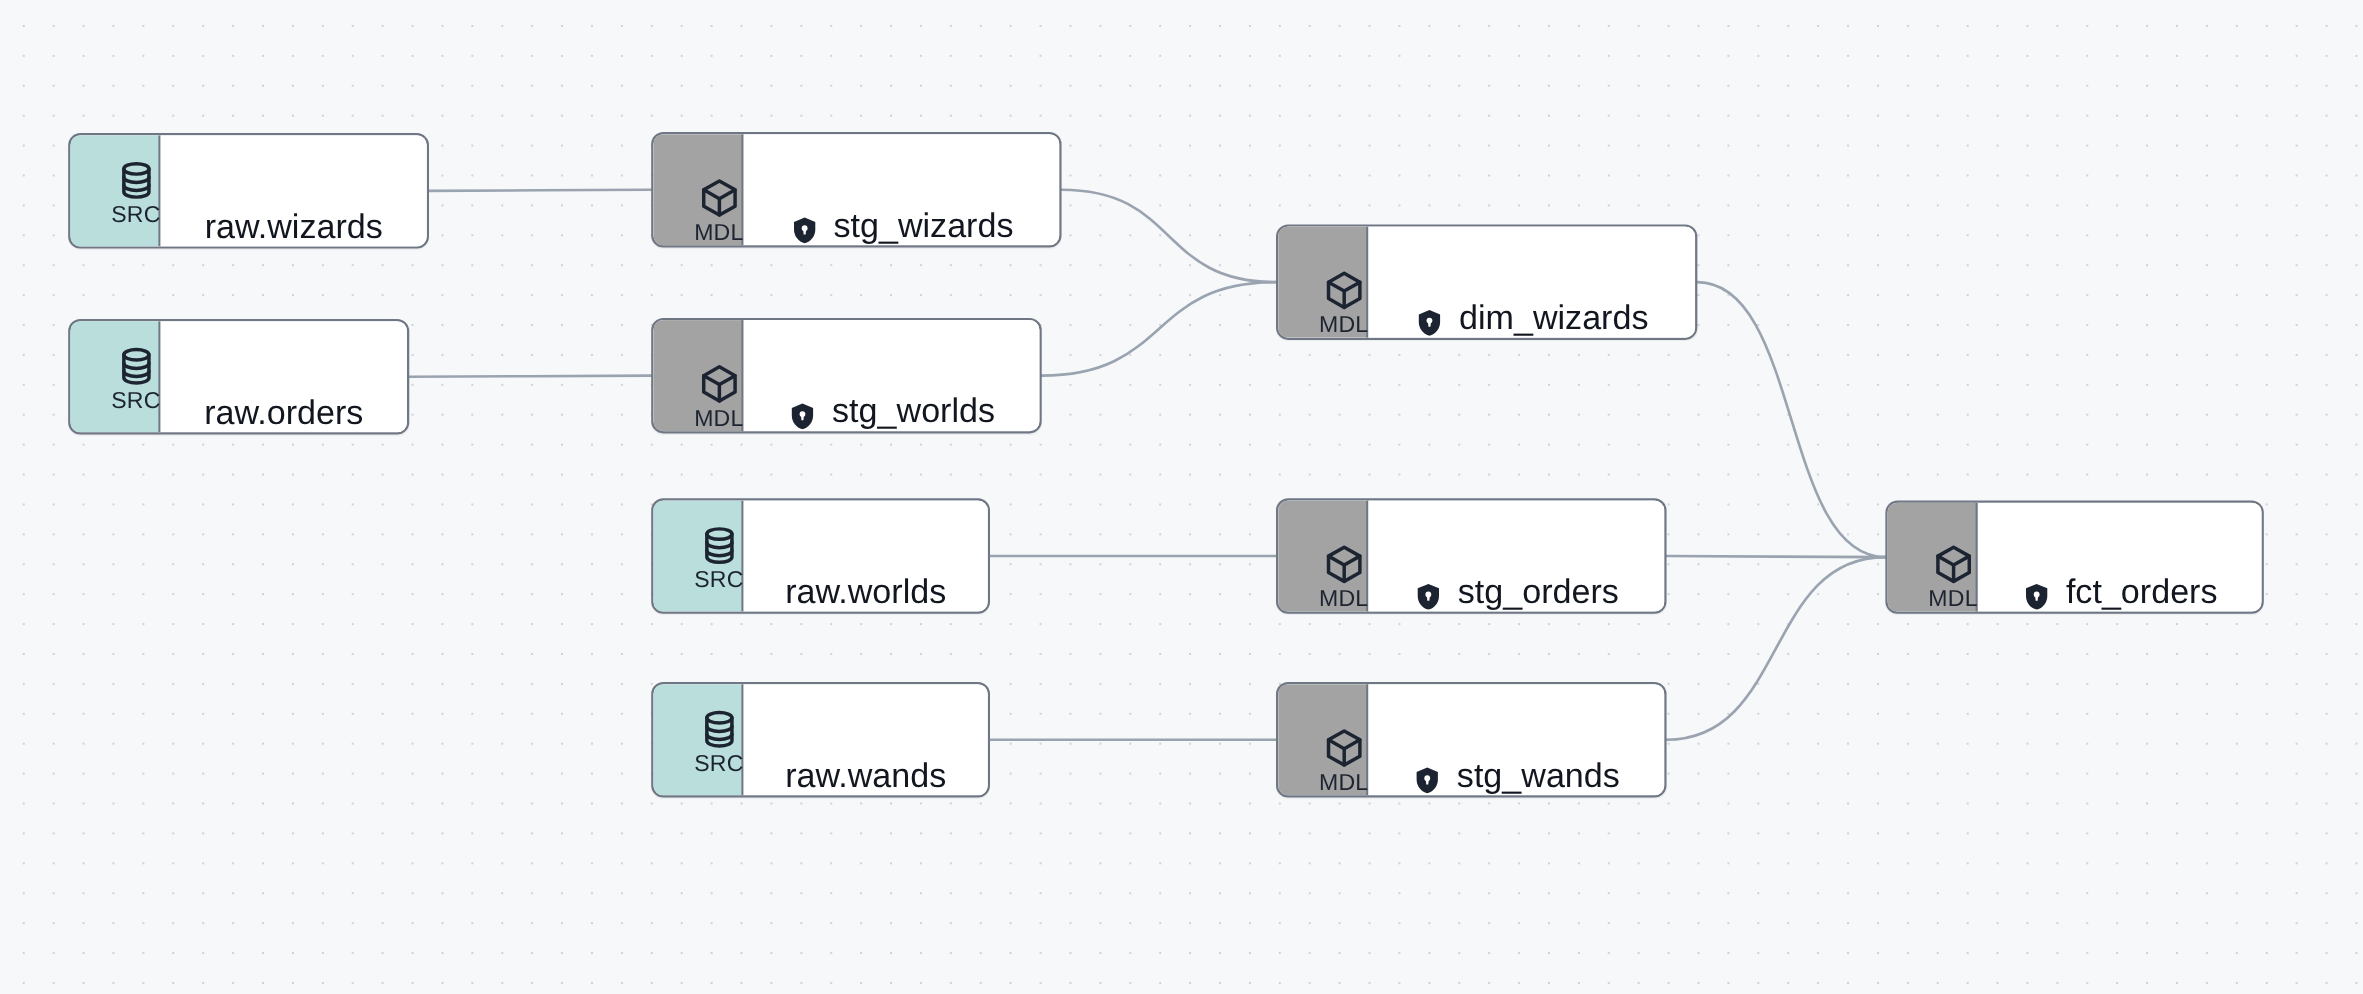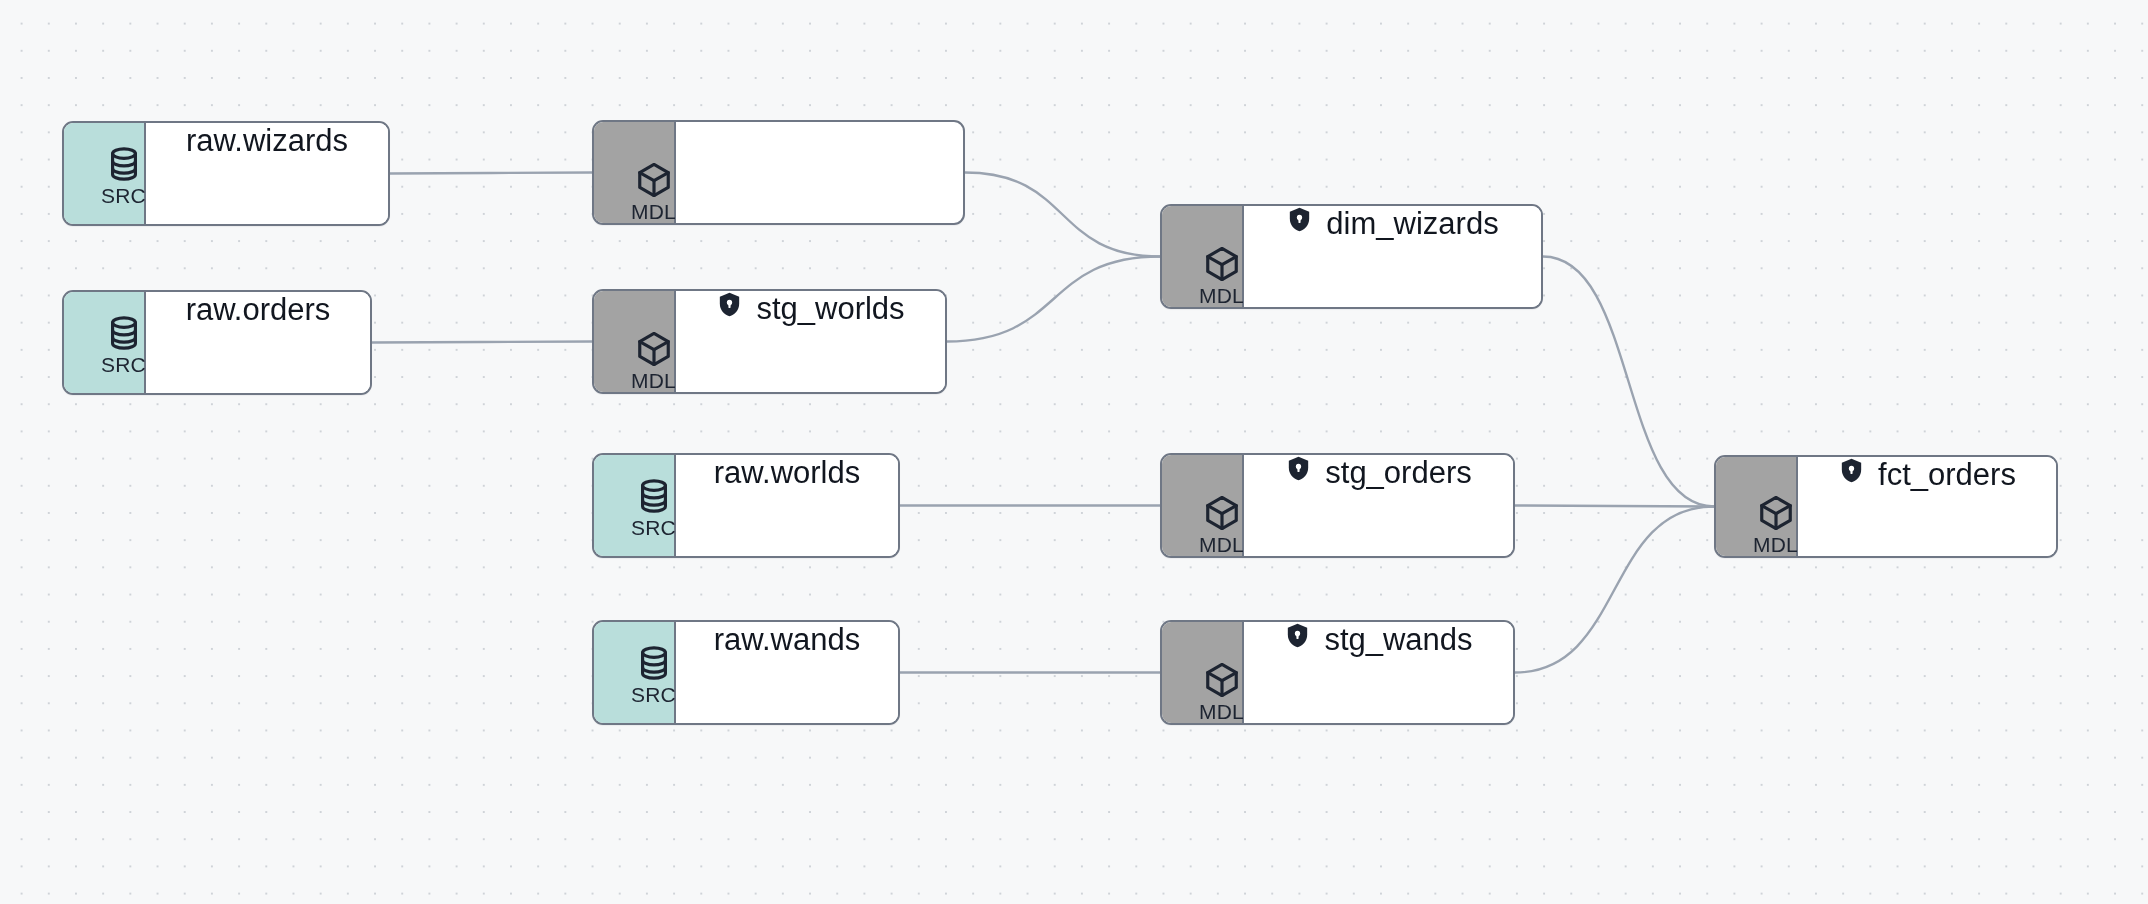--- a/index.html
+++ b/index.html
@@ -45,21 +45,21 @@
   .badge-label{
     font-size:21px;
     line-height:22px;
     color:#1d2431;
     letter-spacing:.2px;
     font-family:"Liberation Sans","DejaVu Sans",sans-serif;
   }
   .body{
     flex:1 1 auto;
     display:flex;
-    align-items:flex-start;
+    align-items:flex-end;
     justify-content:center;
     gap:13px;
     padding:0 16px;
     background:#ffffff;
     min-width:0;
   }
   .shield{width:27px;height:27px;flex:0 0 27px;display:block;}
   .node-label{
     font-size:31px;
     line-height:36px;
@@ -142,20 +142,28 @@
       </div>
       <div class="node" style="left: 592px; top: 120px; width: 373px; height: 105px;">
         <div class="badge mdl">
           <svg class="badge-icon" viewBox="0 0 24 24" fill="none" stroke="#1d2431" stroke-width="2" stroke-linecap="round" stroke-linejoin="round">
             <path d="M12 2.2 21 7.3v9.4L12 21.8 3 16.7V7.3z"></path>
             <path d="M3 7.3 12 12.4 21 7.3"></path>
             <path d="M12 12.4v9.4"></path>
           </svg>
           <span class="badge-label">MDL</span>
         </div>
+        <div class="body">
+          <svg class="shield" viewBox="0 0 24 24">
+            <path d="M12 1.6 3.4 5.2v6.1c0 5.4 3.7 9.9 8.6 11.1 4.9-1.2 8.6-5.7 8.6-11.1V5.2z" fill="#1d2431"></path>
+            <circle cx="12" cy="10.2" r="2.35" fill="#ffffff"></circle>
+            <path d="M10.75 10.6h2.5l-.45 4.6h-1.6z" fill="#ffffff"></path>
+          </svg>
+          <span class="node-label">stg_wizards</span>
+        </div>
       </div>
       <div class="node" style="left: 592px; top: 289px; width: 355px; height: 105px;">
         <div class="badge mdl">
           <svg class="badge-icon" viewBox="0 0 24 24" fill="none" stroke="#1d2431" stroke-width="2" stroke-linecap="round" stroke-linejoin="round">
             <path d="M12 2.2 21 7.3v9.4L12 21.8 3 16.7V7.3z"></path>
             <path d="M3 7.3 12 12.4 21 7.3"></path>
             <path d="M12 12.4v9.4"></path>
           </svg>
           <span class="badge-label">MDL</span>
         </div>

